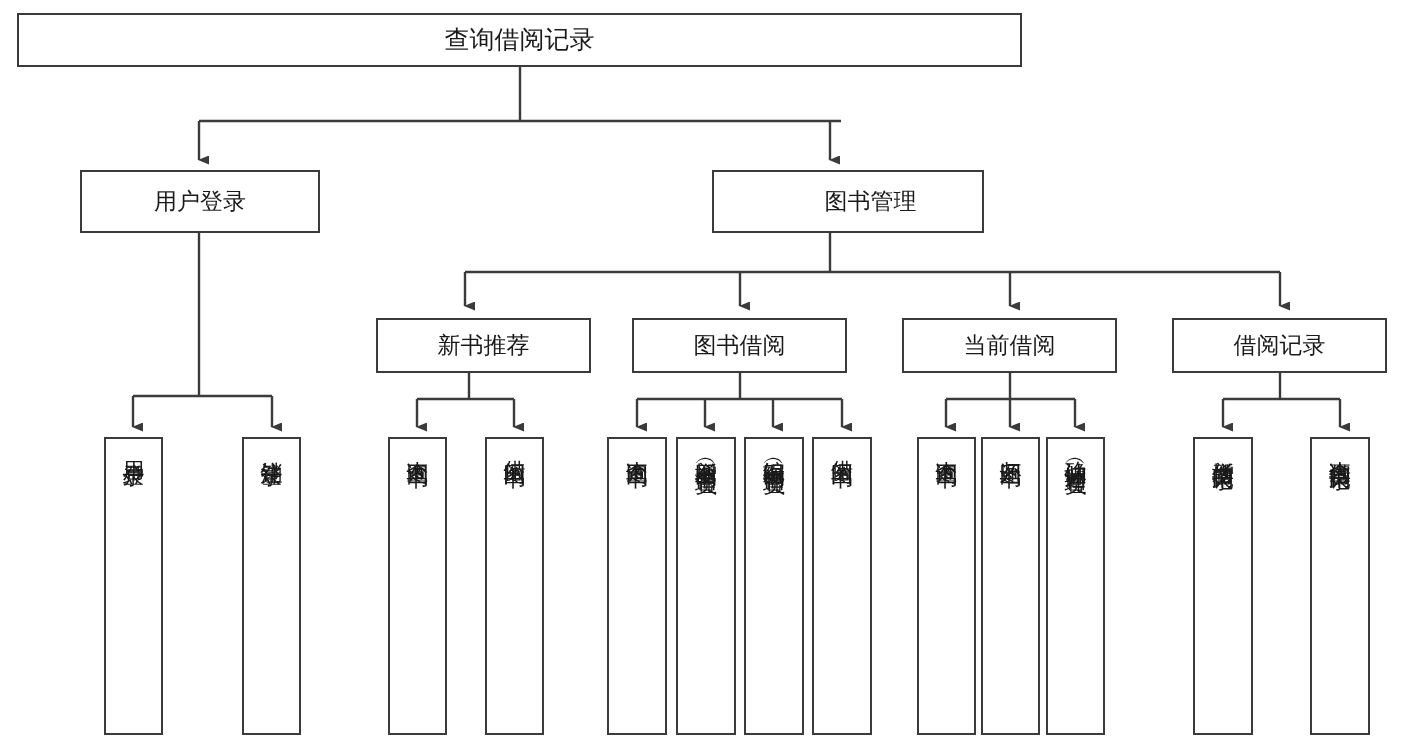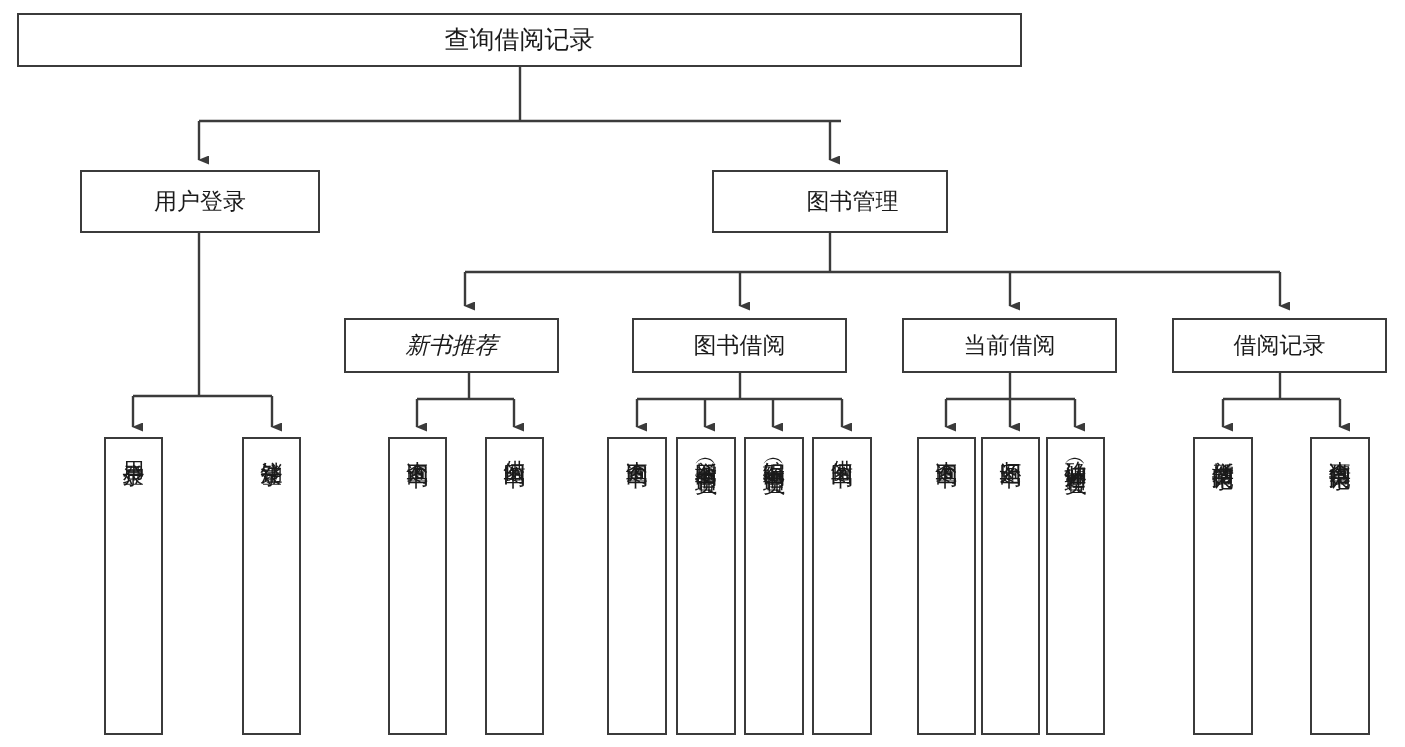--- a/index.html
+++ b/index.html
@@ -139,25 +139,25 @@
     </g>
   </svg>
 
   <div class="node horizontal root" style="left:17px; top:13px; width:1005px; height:54px;">
     <span class="node-label">查询借阅记录</span>
   </div>
 
   <div class="node horizontal" style="left:80px; top:170px; width:240px; height:63px;">
     <span class="node-label">用户登录</span>
   </div>
-  <div class="node horizontal" style="left:712px; top:170px; width:236px; height:63px;padding-left:45px;">
+  <div class="node horizontal" style="left:712px; top:170px; width:272px; height:63px;padding-left:45px;">
     <span class="node-label">图书管理</span>
   </div>
 
-  <div class="node horizontal" style="left:344px; top:318px; width:215px; height:55px;font-style:italic;">
+  <div class="node horizontal" style="left:376px; top:318px; width:215px; height:55px;">
     <span class="node-label">新书推荐</span>
   </div>
   <div class="node horizontal" style="left:902px; top:318px; width:215px; height:55px;">
     <span class="node-label">当前借阅</span>
   </div>
   <div class="node horizontal" style="left:632px; top:318px; width:215px; height:55px;">
     <span class="node-label">图书借阅</span>
   </div>
   <div class="node horizontal" style="left:1172px; top:318px; width:215px; height:55px;">
     <span class="node-label">借阅记录</span>

